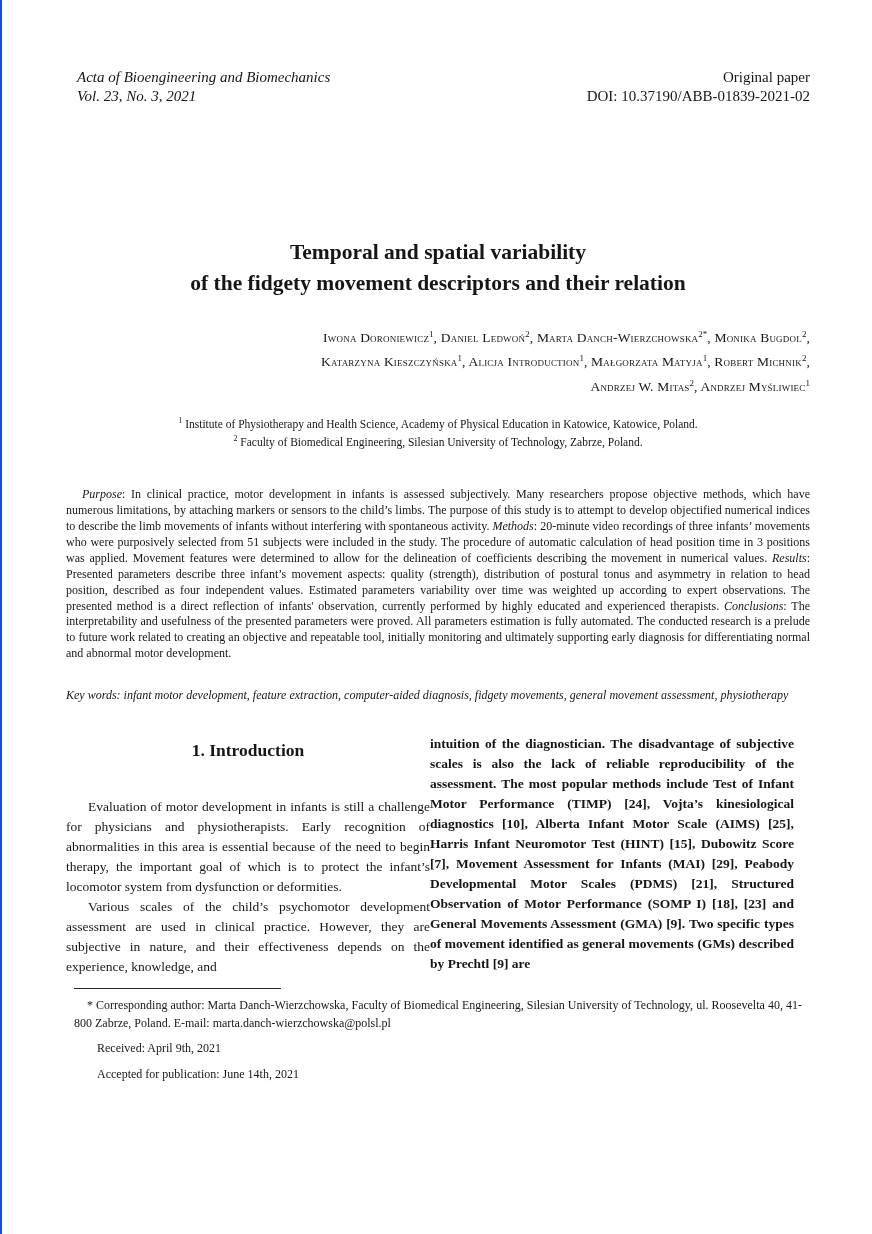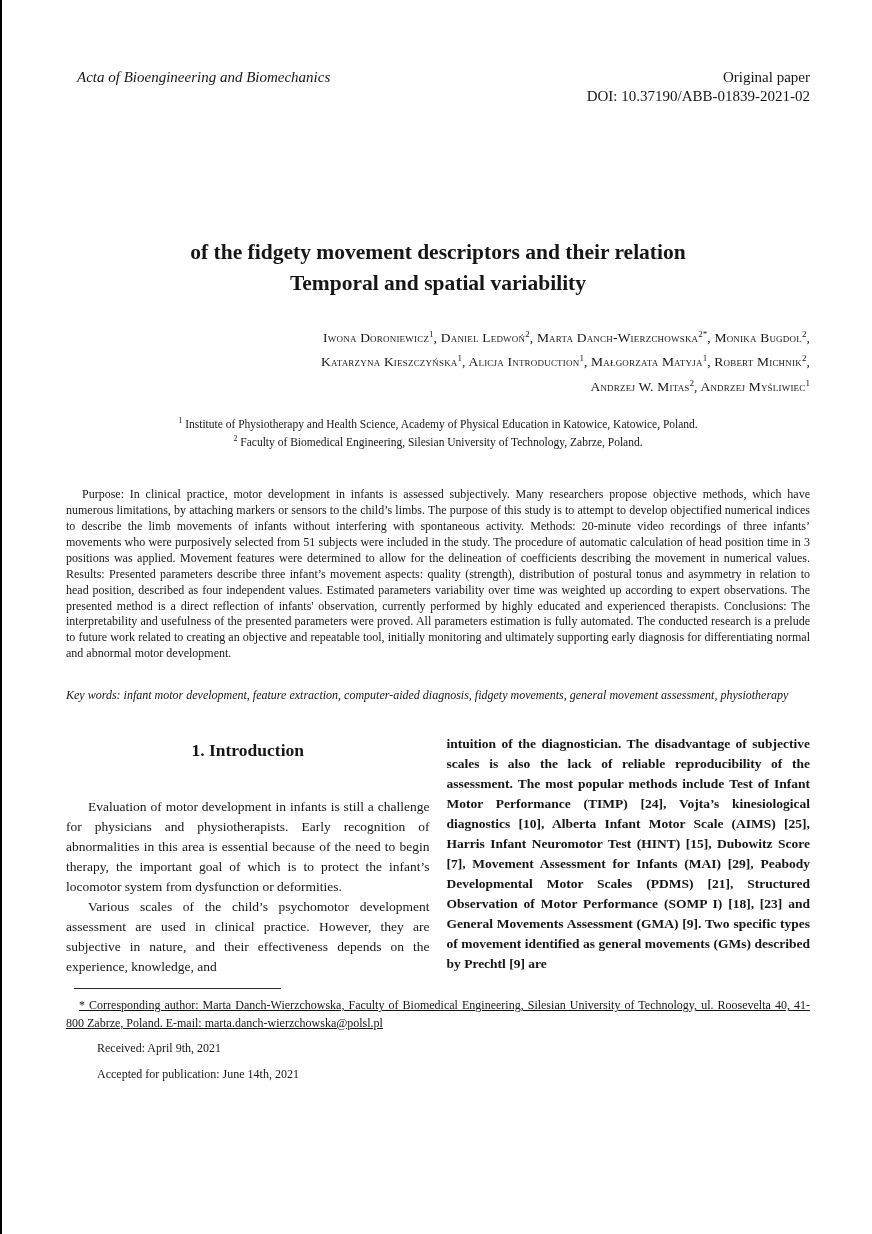--- a/index.html
+++ b/index.html
@@ -6,71 +6,72 @@
   body {
     width: 872px; height: 1234px;
     background: #ffffff;
     font-family: "Liberation Serif", serif;
     color: #161616;
     overflow: hidden;
   }
   .page {
     box-sizing: border-box;
     width: 872px; height: 1234px;
-    border-left: 2px solid #000000;
+    border-left: 2px solid #1d4ed8;
     padding: 68px 62px 0 64px;
   }
   
   .hdr { display: flex; justify-content: space-between; font-size: 15px; line-height: 19px; }
   .hdr-left { font-style: italic; padding-left: 11px; }
   .hdr-right { text-align: right; }
   
   .title { margin-top: 131px; text-align: center; font-weight: bold; font-size: 21.5px; line-height: 31px; }
   
   .authors { margin-top: 24px; text-align: right; font-variant: small-caps; font-size: 13.5px; line-height: 21px; letter-spacing: 0.2px; }
   .authors sup { font-size: 9px; letter-spacing: 0; }
   
   .affils { margin-top: 16px; text-align: center; font-size: 11.5px; line-height: 16px; font-family: Liberation Serif, serif; }
   .affils sup { font-size: 8px; }
   
   .abstract { margin-top: 37px; font-size: 12px; line-height: 15.9px; text-align: justify; text-indent: 16px; }
-  .it { }
+  .it { font-style: italic; }
   
   .keywords { margin-top: 25px; font-size: 12px; line-height: 16px; font-style: italic; text-align: justify; }
   
-  .columns { display: flex; gap: 17px; margin-top: 31px; }
+  .columns { display: flex; margin-top: 31px; }
   .col { width: 364px; font-size: 13.5px; line-height: 20px; text-align: justify; }
   .col-heading { text-align: center; font-weight: bold; font-size: 17.5px; line-height: 22px; padding-top: 5px; }
   .col p { margin: 0; text-indent: 22px; }
   .col p.first { margin-top: 36px; }
   .col p.noindent { text-indent: 0; font-weight: bold; }
   
   .footnote-rule { width: 207px; height: 0; border-top: 1.2px solid #2a2a2a; margin: 11px 0 8px 8px; }
   .footnote { font-size: 12px; line-height: 17.5px; }
-  .footnote .corr { margin: 0; text-align: justify; text-indent: 13px; text-decoration: underline; }
+  .footnote .corr { margin: 8px; text-align: justify; text-indent: 13px; }
   .footnote .dateline { margin: 8px 0 0 31px; }
 </style>
 </head>
 <body>
 
 <div class="page">
 
   <div class="hdr">
     <div class="hdr-left">
       <div>Acta of Bioengineering and Biomechanics</div>
+      <div>Vol. 23, No. 3, 2021</div>
     </div>
     <div class="hdr-right">
       <div>Original paper</div>
       <div>DOI: 10.37190/ABB-01839-2021-02</div>
     </div>
   </div>
 
   <div class="title">
+    <div>Temporal and spatial variability</div>
     <div>of the fidgety movement descriptors and their relation</div>
-    <div>Temporal and spatial variability</div>
   </div>
 
   <div class="authors">
     <div><span><span>Iwona Doroniewicz</span><sup>1</sup><span>, </span></span><span><span>Daniel Ledwoń</span><sup>2</sup><span>, </span></span><span><span>Marta Danch-Wierzchowska</span><sup>2*</sup><span>, </span></span><span><span>Monika Bugdol</span><sup>2</sup><span>,</span></span></div>
     <div><span><span>Katarzyna Kieszczyńska</span><sup>1</sup><span>, </span></span><span><span>Alicja Introduction</span><sup>1</sup><span>, </span></span><span><span>Małgorzata Matyja</span><sup>1</sup><span>, </span></span><span><span>Robert Michnik</span><sup>2</sup><span>,</span></span></div>
     <div><span><span>Andrzej W. Mitas</span><sup>2</sup><span>, </span></span><span><span>Andrzej Myśliwiec</span><sup>1</sup><span></span></span></div>
   </div>
 
   <div class="affils">
     <div><sup>1</sup><span> Institute of Physiotherapy and Health Science, Academy of Physical Education in Katowice, Katowice, Poland.</span></div>

